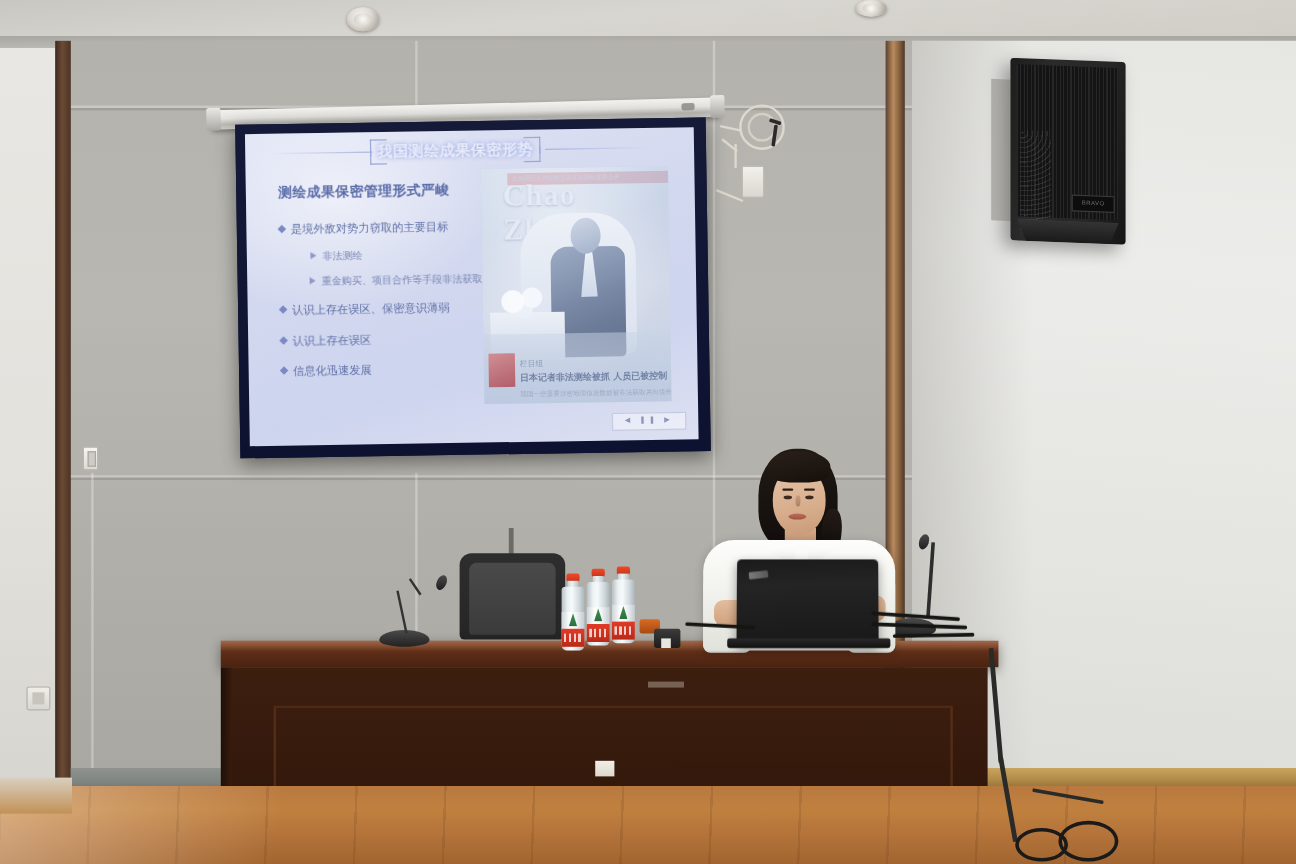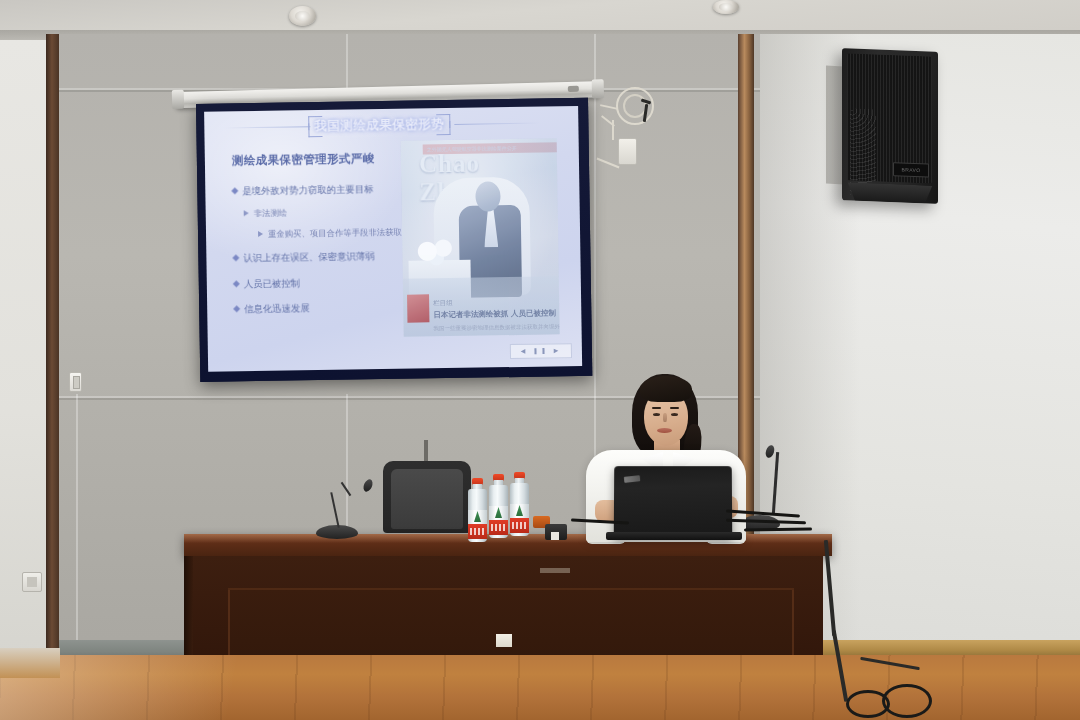--- a/index.html
+++ b/index.html
@@ -587,35 +587,35 @@
         <span class="brk br"></span>
         <div class="slide-title-text">我国测绘成果保密形势</div>
       </div>
 
       <div class="slide-heading">测绘成果保密管理形式严峻</div>
 
       <div class="bullet-row bullet-l1" style="left:27px;top:74px;">
         <span class="dia"></span>
         <span>是境外敌对势力窃取的主要目标</span>
       </div>
-      <div class="bullet-row bullet-l2" style="left:38px;top:97px;">
+      <div class="bullet-row bullet-l2" style="left:53px;top:97px;">
         <span class="tri"></span>
         <span>非法测绘</span>
       </div>
       <div class="bullet-row bullet-l2" style="left:52px;top:118px;">
         <span class="tri"></span>
         <span>重金购买、项目合作等手段非法获取</span>
       </div>
       <div class="bullet-row bullet-l1" style="left:27px;top:141px;">
         <span class="dia"></span>
         <span>认识上存在误区、保密意识薄弱</span>
       </div>
       <div class="bullet-row bullet-l1" style="left:27px;top:167px;">
         <span class="dia"></span>
-        <span>人员已被控制</span>
+        <span>认识上存在误区</span>
       </div>
       <div class="bullet-row bullet-l1" style="left:27px;top:192px;">
         <span class="dia"></span>
         <span>信息化迅速发展</span>
       </div>
 
       <div class="slide-photo">
         <div class="sp-haze"></div>
         <div class="sp-banner">之外国无人驾驶航空器非法测绘案件公开</div>
         <div class="sp-bigtext">Chao Zhong</div>

